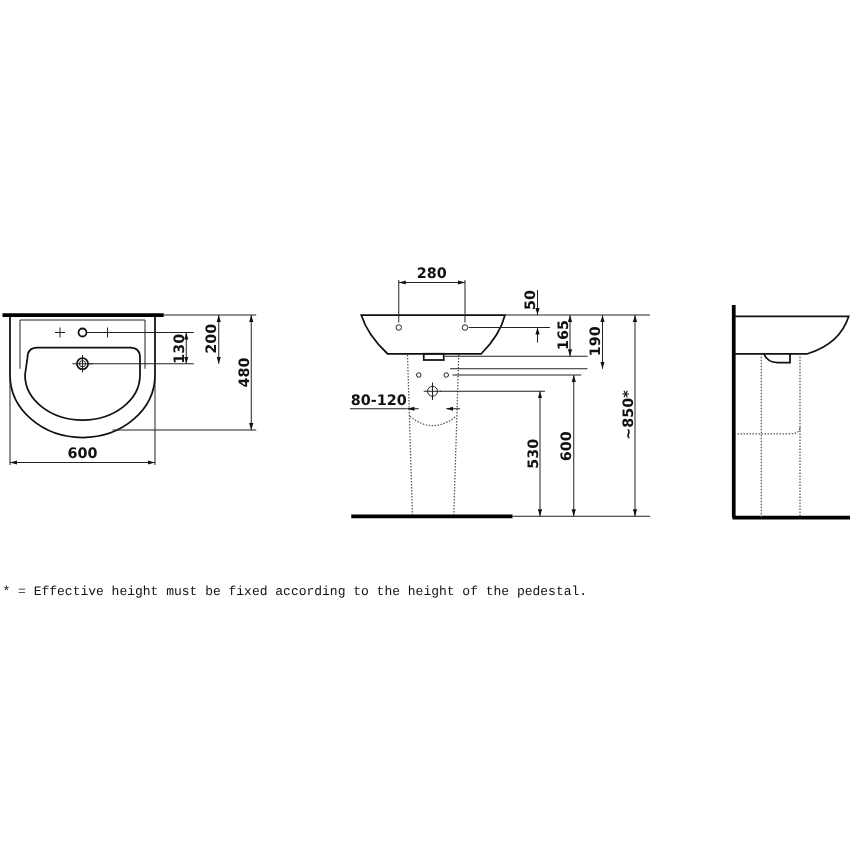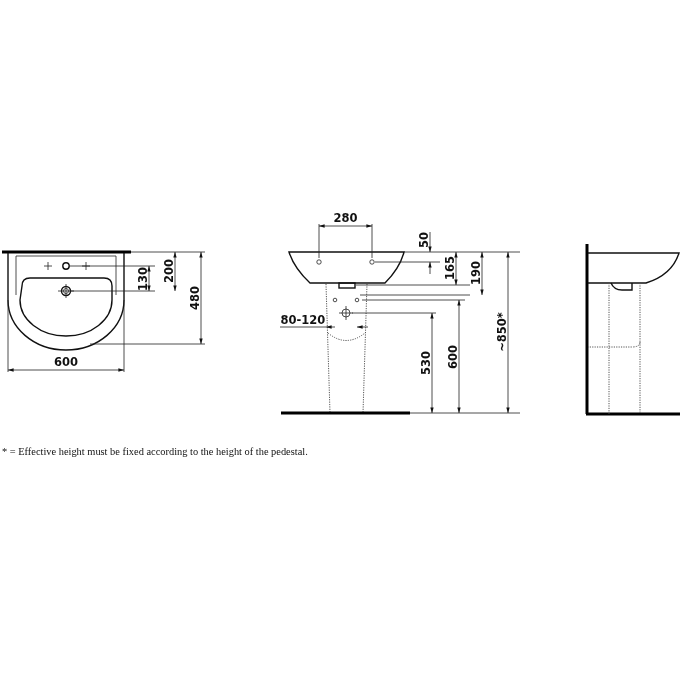--- a/index.html
+++ b/index.html
@@ -1,19 +1,19 @@
 <!DOCTYPE html>
 <html><head>
 <meta charset="utf-8">
 <style>
   html, body { margin: 0; padding: 0; background: #ffffff; }
   body { width: 680px; height: 680px; position: relative; overflow: hidden; font-family: "Liberation Sans", sans-serif; }
   #drawing { position: absolute; left: 0; top: 0; width: 680px; height: 680px; }
   .dim-text { font-family: "DejaVu Sans", sans-serif; font-weight: bold; font-size: 11.5px; fill: #111; }
-  .note { position: absolute; left: 2px; top: 446px; font-size: 10.4px; color: #111; font-family: Liberation Serif, serif; white-space: nowrap; }
+  .note { position: absolute; left: 2px; top: 468px; font-size: 10.4px; color: #111; font-family: Liberation Mono, monospace; white-space: nowrap; }
   .thin { stroke: #222; stroke-width: 0.8; fill: none; }
   .outline { stroke: #111; stroke-width: 1.4; fill: none; }
   .thick { stroke: #000; stroke-width: 3; fill: none; }
   .dotted { stroke: #555; stroke-width: 1; fill: none; stroke-dasharray: 1.2 1.2; }
 </style>
 </head>
 <body>
 
 <svg id="drawing" viewBox="0 0 680 680" xmlns="http://www.w3.org/2000/svg">
   <defs>

